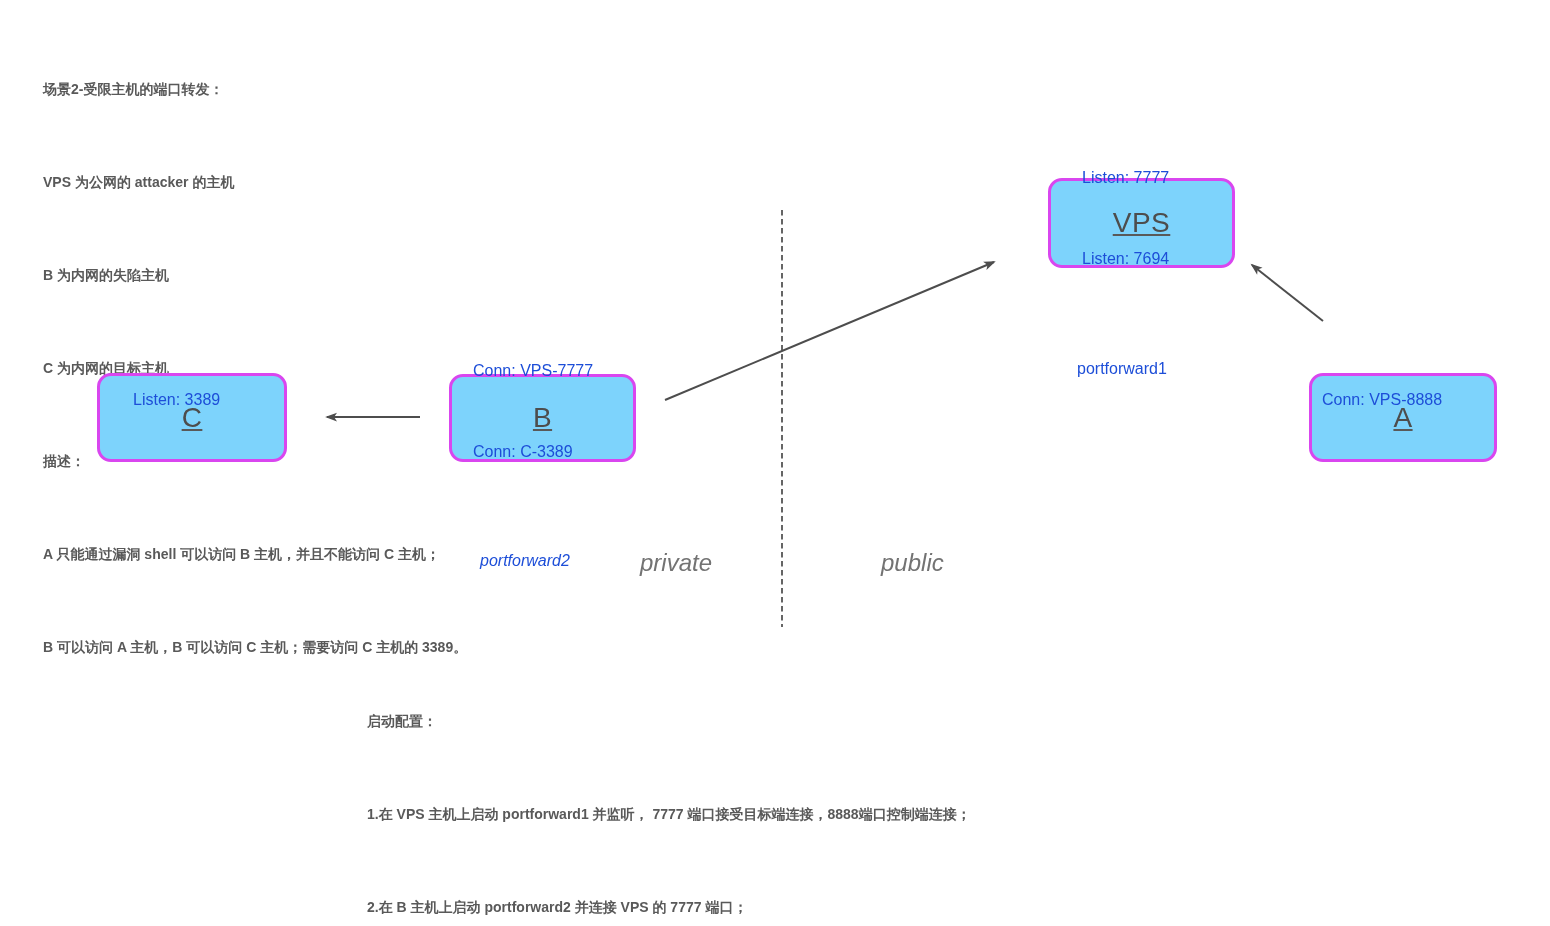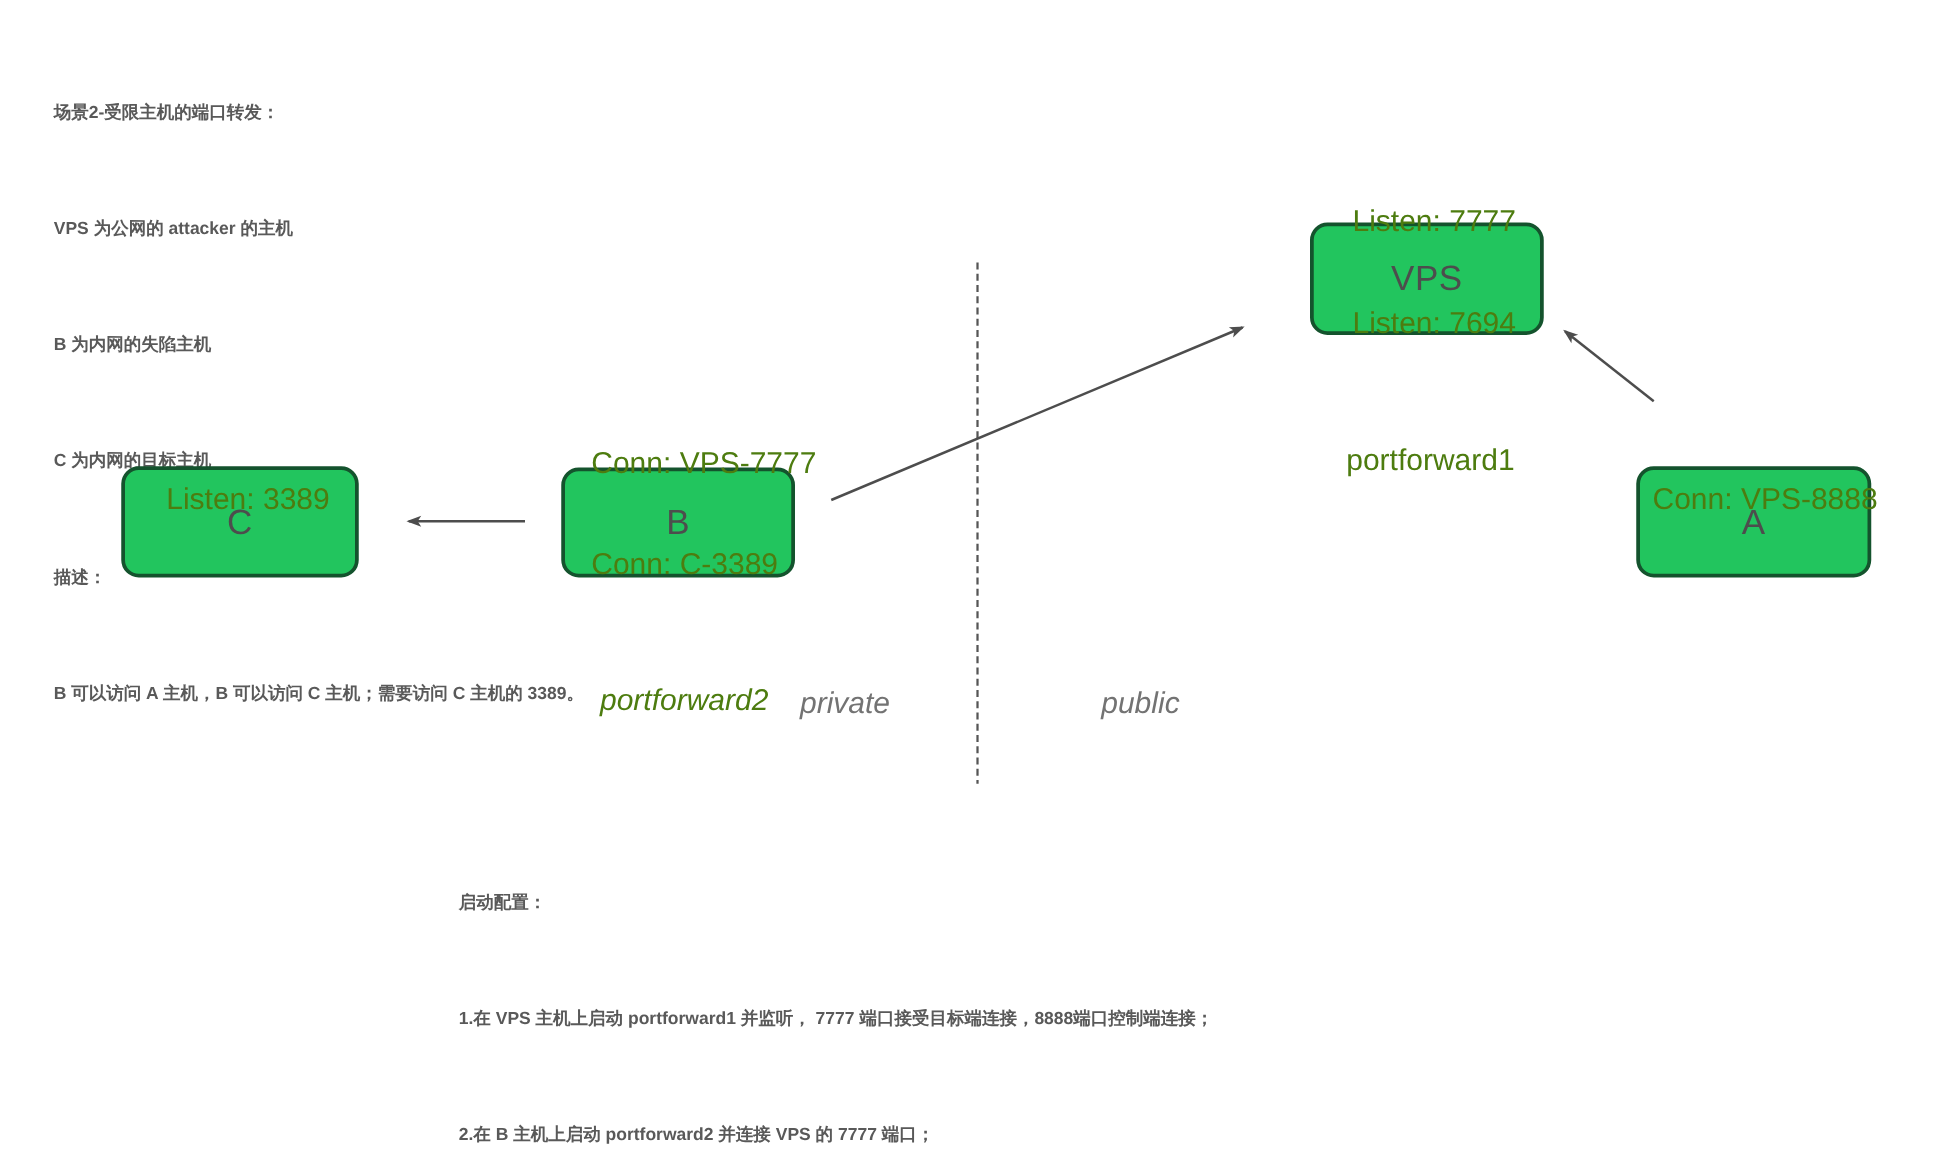--- a/index.html
+++ b/index.html
@@ -19,38 +19,39 @@
   .notes {
     font-size: 14px;
     line-height: 31px;
     white-space: pre;
     color: #595959;
     font-weight: bold;
   }
   .node {
     position: absolute;
     box-sizing: border-box;
-    border: 3px solid #14532d;
+    border: 3px solid #d946ef;
     border-radius: 14px;
-    background: #22c55e;
+    background: #7dd3fc;
     display: flex;
     align-items: center;
     justify-content: center;
+    text-decoration: underline;
   }
   .node .node-label {
     font-size: 28px;
     color: #4d4d4d;
     letter-spacing: 0.5px;
   }
   .diagram-label {
     position: absolute;
-    font-size: 24px;
+    font-size: 16px;
     line-height: 27px;
     white-space: pre;
-    color: #4d7c0f;
+    color: #1d4ed8;
   }
   .zone-label {
     position: absolute;
     font-size: 24px;
     line-height: 22px;
     color: #737373;
     font-style: italic;
   }
   #node-c   { left: 97px;   top: 373px; width: 190px; height: 89px; }
   #node-b   { left: 449px;  top: 374px; width: 187px; height: 88px; }
@@ -91,20 +92,21 @@
 </style>
 </head>
 <body>
 
 <div id="header-notes" class="abs notes">
   <div>场景2-受限主机的端口转发：</div>
   <div>VPS 为公网的 attacker 的主机</div>
   <div>B 为内网的失陷主机</div>
   <div>C 为内网的目标主机</div>
   <div>描述：</div>
+  <div>A 只能通过漏洞 shell 可以访问 B 主机，并且不能访问 C 主机；</div>
   <div>B 可以访问 A 主机，B 可以访问 C 主机；需要访问 C 主机的 3389。</div>
 </div>
 
 <svg class="overlay" viewBox="0 0 1550 926" xmlns="http://www.w3.org/2000/svg">
   <defs>
     <marker id="arrowhead" viewBox="0 0 10 8" refX="8.5" refY="4" markerWidth="6.5" markerHeight="5" orient="auto">
       <path d="M0.5,0.5 L10,4 L0.5,7.5 L2.8,4 Z" fill="#4d4d4d"></path>
     </marker>
   </defs>
   <line class="divider-line" x1="782" y1="210" x2="782" y2="627"></line>

